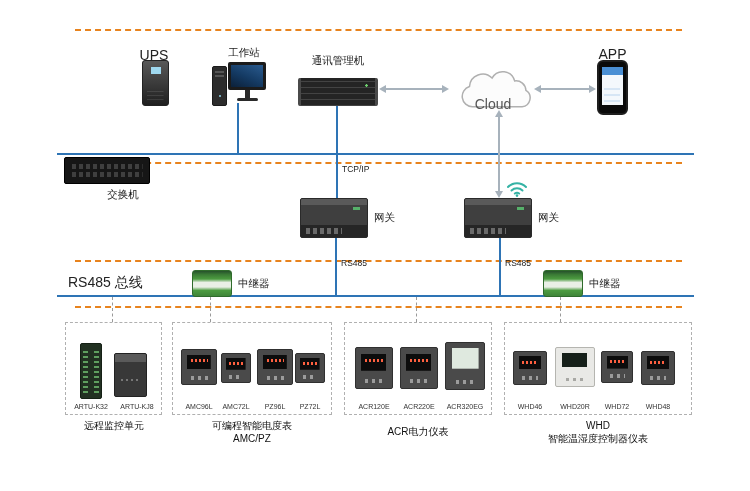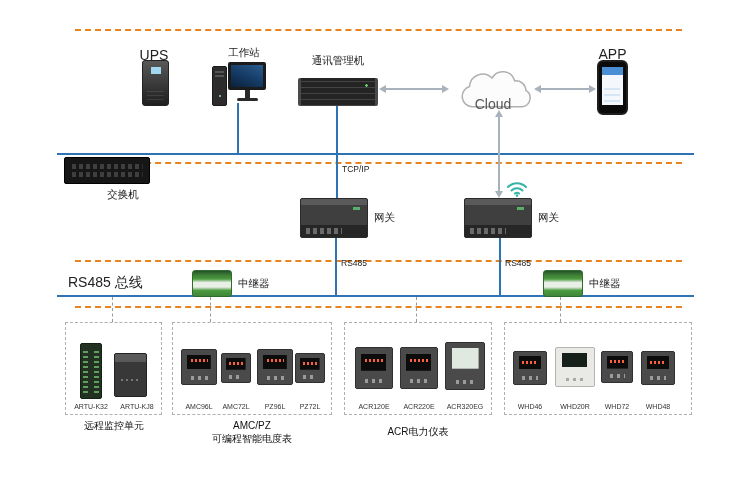--- a/index.html
+++ b/index.html
@@ -206,22 +206,22 @@
     <div class="abs dev-meter" style="left:8px;top:26px;width:36px;height:36px"></div>
     <div class="abs dev-meter" style="left:48px;top:30px;width:30px;height:30px"></div>
     <div class="abs dev-meter" style="left:84px;top:26px;width:36px;height:36px"></div>
     <div class="abs dev-meter" style="left:122px;top:30px;width:30px;height:30px"></div>
     <div class="dev-label" style="left:6px;top:80px;width:40px">AMC96L</div>
     <div class="dev-label" style="left:43px;top:80px;width:40px">AMC72L</div>
     <div class="dev-label" style="left:82px;top:80px;width:40px">PZ96L</div>
     <div class="dev-label" style="left:117px;top:80px;width:40px">PZ72L</div>
   </div>
   <div class="caption" style="left:182px;top:419px;width:140px">
+    <div>可编程智能电度表</div>
     <div>AMC/PZ</div>
-    <div>可编程智能电度表</div>
   </div>
 
   <div class="abs group-box" style="left:344px;top:322px;width:148px;height:93px">
     <div class="abs dev-meter" style="left:10px;top:24px;width:38px;height:42px"></div>
     <div class="abs dev-meter" style="left:55px;top:24px;width:38px;height:42px"></div>
     <div class="abs dev-acr3" style="left:100px;top:19px;width:40px;height:48px"></div>
     <div class="dev-label" style="left:5px;top:80px;width:48px">ACR120E</div>
     <div class="dev-label" style="left:50px;top:80px;width:48px">ACR220E</div>
     <div class="dev-label" style="left:93px;top:80px;width:54px">ACR320EG</div>
   </div>
@@ -232,14 +232,18 @@
   <div class="abs group-box" style="left:504px;top:322px;width:188px;height:93px">
     <div class="abs dev-meter" style="left:8px;top:28px;width:34px;height:34px"></div>
     <div class="abs dev-meter-light" style="left:50px;top:24px;width:40px;height:40px"></div>
     <div class="abs dev-meter" style="left:96px;top:28px;width:32px;height:32px"></div>
     <div class="abs dev-meter" style="left:136px;top:28px;width:34px;height:34px"></div>
     <div class="dev-label" style="left:3px;top:80px;width:44px">WHD46</div>
     <div class="dev-label" style="left:46px;top:80px;width:48px">WHD20R</div>
     <div class="dev-label" style="left:90px;top:80px;width:44px">WHD72</div>
     <div class="dev-label" style="left:131px;top:80px;width:44px">WHD48</div>
   </div>
+  <div class="caption" style="left:528px;top:419px;width:140px">
+    <div>WHD</div>
+    <div>智能温湿度控制器仪表</div>
+  </div>
 
 </div>
 
 </body></html>

